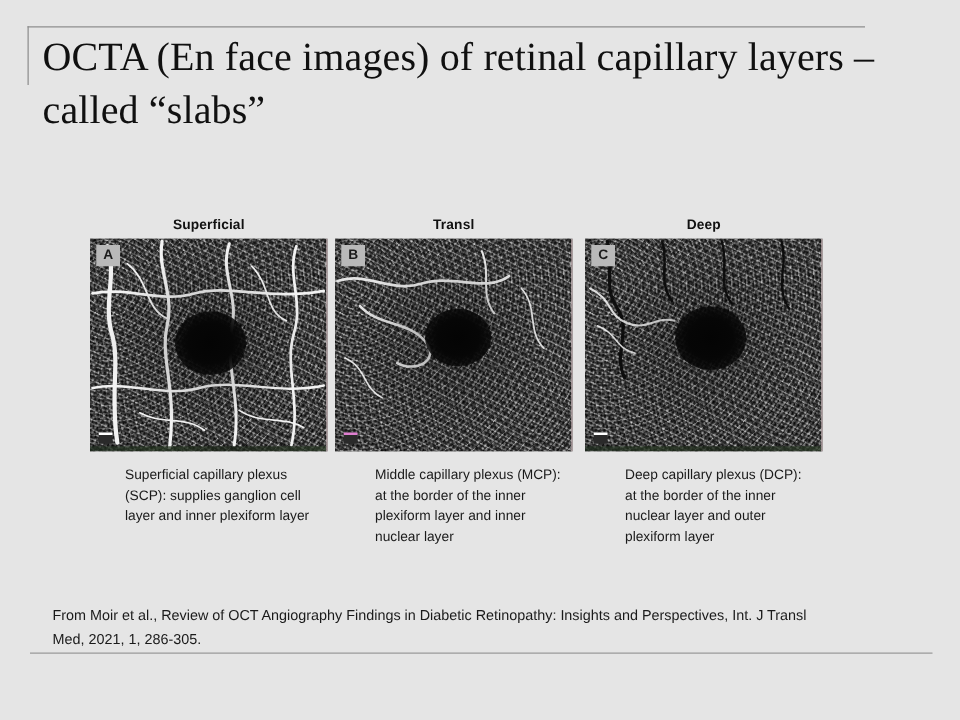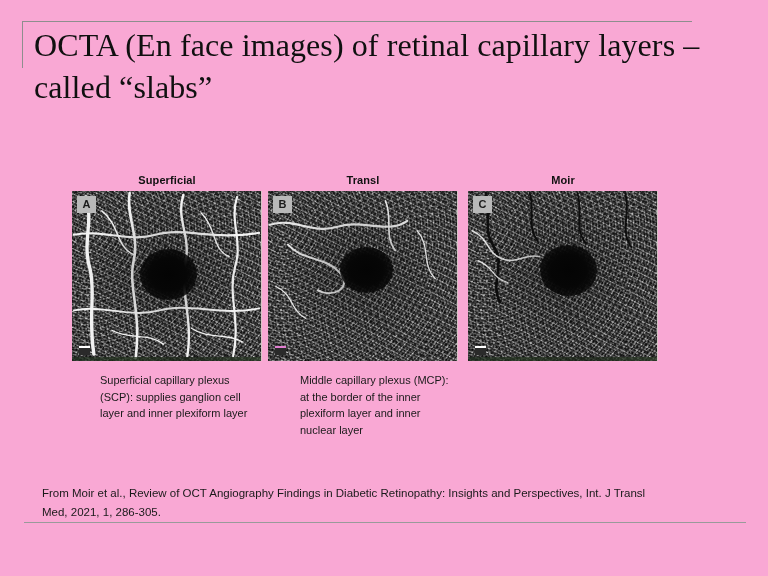--- a/index.html
+++ b/index.html
@@ -10,21 +10,21 @@
     width: 768px;
     height: 576px;
     background: #ffffff;
     font-family: "Liberation Sans", sans-serif;
     overflow: hidden;
     position: relative;
   }
   .slide {
     position: absolute;
     inset: 0;
-    background: #f9a8d4;
+    background: #e5e5e5;
   }
 
   
   .title-rule-top {
     position: absolute;
     left: 22px;
     top: 21px;
     width: 670px;
     height: 1px;
     background: #8e8e8e;
@@ -262,21 +262,21 @@
           </g>
         </svg>
         <div class="faz faz-b"></div>
         <div class="vignette"></div>
         <div class="panel-letter">B</div>
         <div class="scalebar pink"></div>
       </div>
     </div>
 
     <div class="panel p3">
-      <div class="panel-heading">Moir</div>
+      <div class="panel-heading">Deep</div>
       <div class="panel-image">
         <div class="tex tex-a1"></div>
         <div class="tex tex-a2"></div>
         <div class="tex tex-fine"></div>
         <svg class="tex" style="inset:0;" viewBox="0 0 190 170" preserveAspectRatio="none">
           <g stroke="#0b0b0b" fill="none" stroke-linecap="round" opacity="0.95">
             <path d="M18,2 C24,22 14,38 26,56 C38,74 22,92 32,112" stroke-width="2.6"></path>
             <path d="M62,2 C68,20 58,34 70,50" stroke-width="2.0"></path>
             <path d="M110,2 C116,20 106,36 118,52" stroke-width="1.8"></path>
             <path d="M158,2 C164,22 152,38 164,56" stroke-width="1.8"></path>
@@ -292,18 +292,19 @@
         <div class="panel-letter">C</div>
         <div class="scalebar"></div>
       </div>
     </div>
 
   </div>
 
   <div class="captions">
     <div class="caption c1">Superficial capillary plexus (SCP): supplies ganglion cell layer and inner plexiform layer</div>
     <div class="caption c2">Middle capillary plexus (MCP): at the border of the inner plexiform layer and inner nuclear layer</div>
+    <div class="caption c3">Deep capillary plexus (DCP): at the border of the inner nuclear layer and outer plexiform layer</div>
   </div>
 
   <div class="citation">From Moir et al., Review of OCT Angiography Findings in Diabetic Retinopathy: Insights and Perspectives, Int. J Transl Med, 2021, 1, 286-305.</div>
   <div class="citation-rule"></div>
 
 </div>
 
 </body></html>

